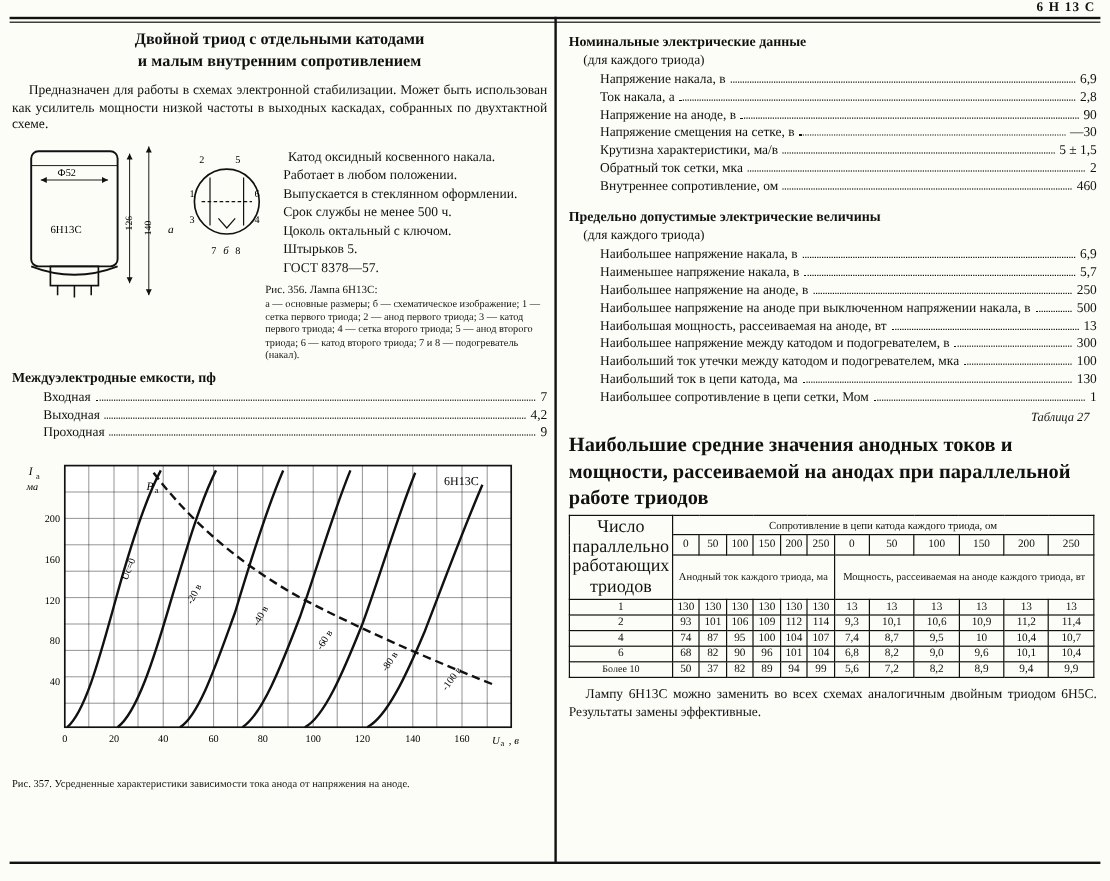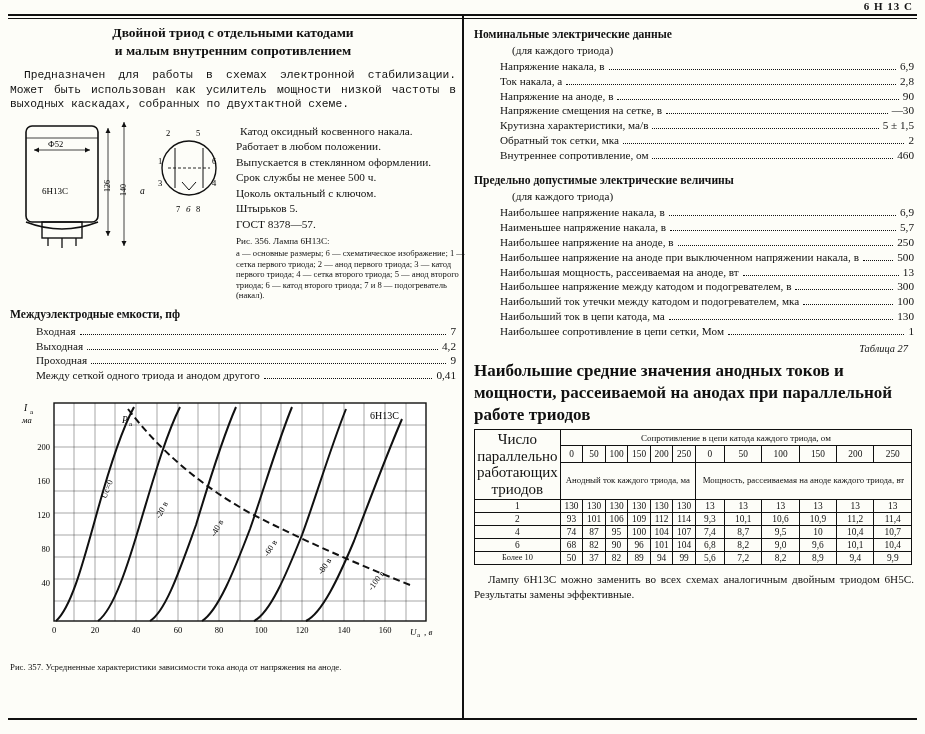--- a/index.html
+++ b/index.html
@@ -15,40 +15,40 @@
   .rule-top{position:absolute;left:8px;right:8px;top:14px;height:2px;background:#111;}
   .rule-top2{position:absolute;left:8px;right:8px;top:18px;height:1px;background:#111;}
   .pagehdr{position:absolute;right:12px;top:0px;font-size:11px;font-weight:bold;letter-spacing:1px;}
   .vdiv{position:absolute;left:462px;top:14px;width:2px;height:706px;background:#111;}
   .rule-bot{position:absolute;left:8px;right:8px;bottom:14px;height:2px;background:#111;}
 
   .col-l{position:absolute;left:10px;top:24px;width:446px;}
   .col-r{position:absolute;left:474px;top:24px;width:440px;font-family:Liberation Serif, serif;}
 
   h1.title{font-size:13.5px;font-weight:bold;text-align:center;line-height:1.35;margin:0 0 8px 0;}
-  p.intro{font-size:11.3px;line-height:1.28;margin:0 0 6px 0;text-align:justify;text-indent:14px;font-family:Liberation Mono, monospace;}
+  p.intro{font-size:11.3px;line-height:1.28;margin:0 0 6px 0;text-align:justify;text-indent:14px;}
 
   
   .draw-wrap{position:relative;height:186px;margin-top:2px;}
   .tube-svg{position:absolute;left:2px;top:0;}
   .socket-svg{position:absolute;left:148px;top:6px;}
   .desc{position:absolute;left:212px;top:6px;width:232px;font-size:11.3px;line-height:1.28;}
   .desc p{margin:0 0 1px 0;text-indent:14px;}
   .desc p.c{text-indent:0;padding-left:18px;}
-  .caption{position:absolute;left:226px;top:118px;width:238px;font-size:8.6px;line-height:1.23;}
+  .caption{position:absolute;left:211px;top:118px;width:238px;font-size:8.6px;line-height:1.23;}
   .cap-title{font-size:9.2px;margin-bottom:1px;}
 
   h2.sec{font-size:11.6px;font-weight:bold;margin:4px 0 3px 0;}
   .dotlist{font-size:11.2px;line-height:1.32;}
   .dotrow{display:flex;align-items:baseline;padding-left:26px;}
   .dotrow .nm{white-space:nowrap;}
   .dotrow .dots{flex:1;border-bottom:1.4px dotted #111;margin:0 4px 3px 4px;min-width:10px;}
   .dotrow .val{white-space:nowrap;}
 
-  .sub{font-size:11.2px;margin:0 0 3px 38px;}
+  .sub{font-size:11.2px;margin:0 0 3px 12px;}
 
   
   .chart-wrap{position:relative;margin-top:6px;}
   .figcap{font-size:8.8px;line-height:1.25;margin-top:3px;}
 
   
   .tbl-label{font-size:10.4px;font-style:italic;text-align:right;margin:4px 6px 2px 0;}
   h2.sec2{font-size:17px;font-weight:bold;line-height:1.3;margin:6px 0 3px 0;}
   table.grid{border-collapse:collapse;width:438px;font-size:9.4px;}
   table.grid td,table.grid th{border:1px solid #111;padding:1px 2px;text-align:center;font-weight:normal;}
@@ -139,25 +139,20 @@
       </div>
       <div class="dotrow">
         <span class="nm">Выходная</span>
         <span class="dots"></span>
         <span class="val">4,2</span>
       </div>
       <div class="dotrow">
         <span class="nm">Проходная</span>
         <span class="dots"></span>
         <span class="val">9</span>
-      </div>
-      <div class="dotrow">
-        <span class="nm">Между сеткой одного триода и анодом другого</span>
-        <span class="dots"></span>
-        <span class="val">0,41</span>
       </div>
     </div>
 
     <div class="chart-wrap">
       <svg width="446" height="266" viewBox="0 0 446 266">
 
         <rect x="44" y="14" width="372" height="218" fill="#fff" stroke="#111" stroke-width="1.4"></rect>
 
         <g stroke="#111" stroke-width="0.5" opacity="0.75">
           <line x1="85" y1="14" x2="85" y2="232"></line>

